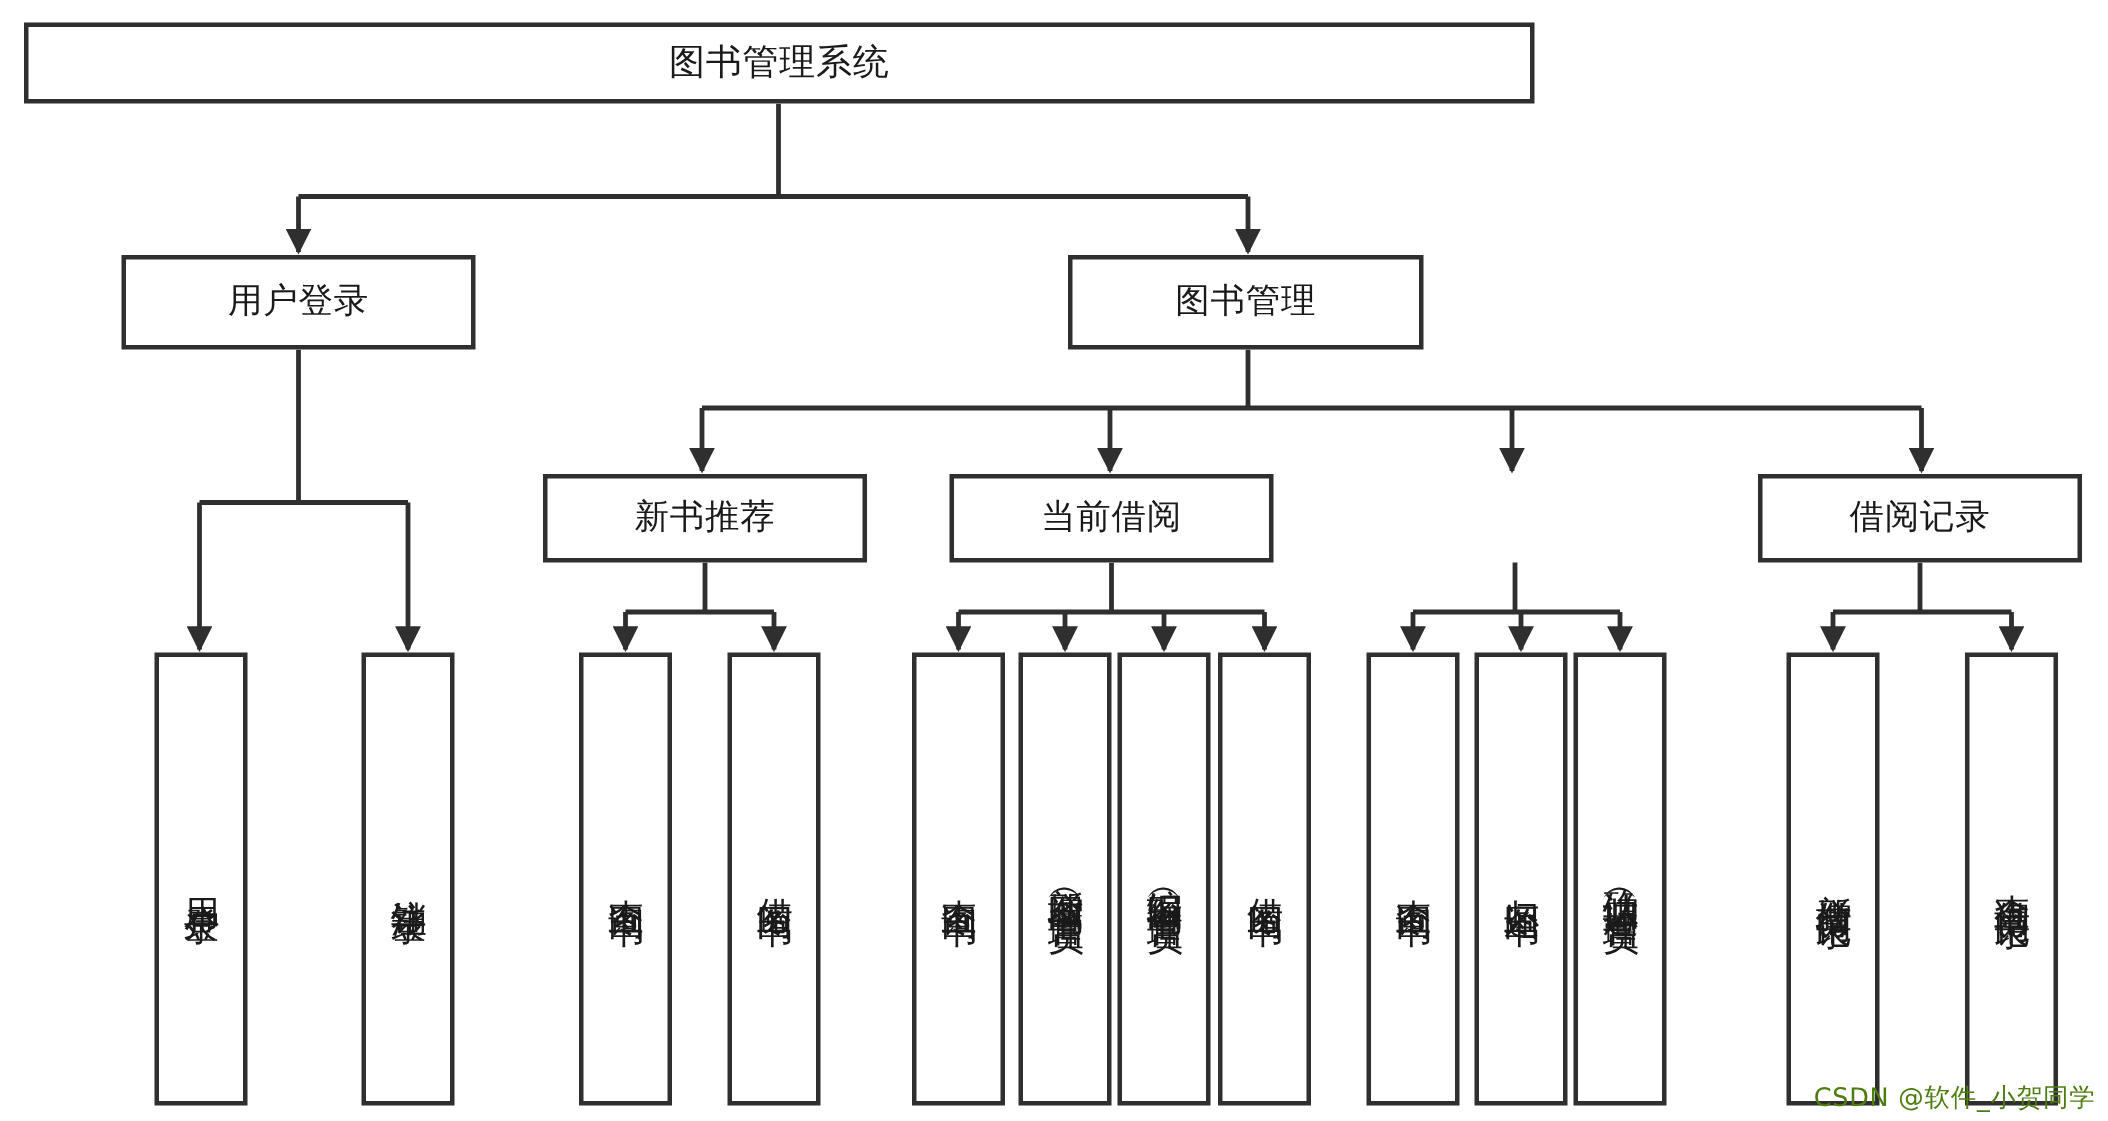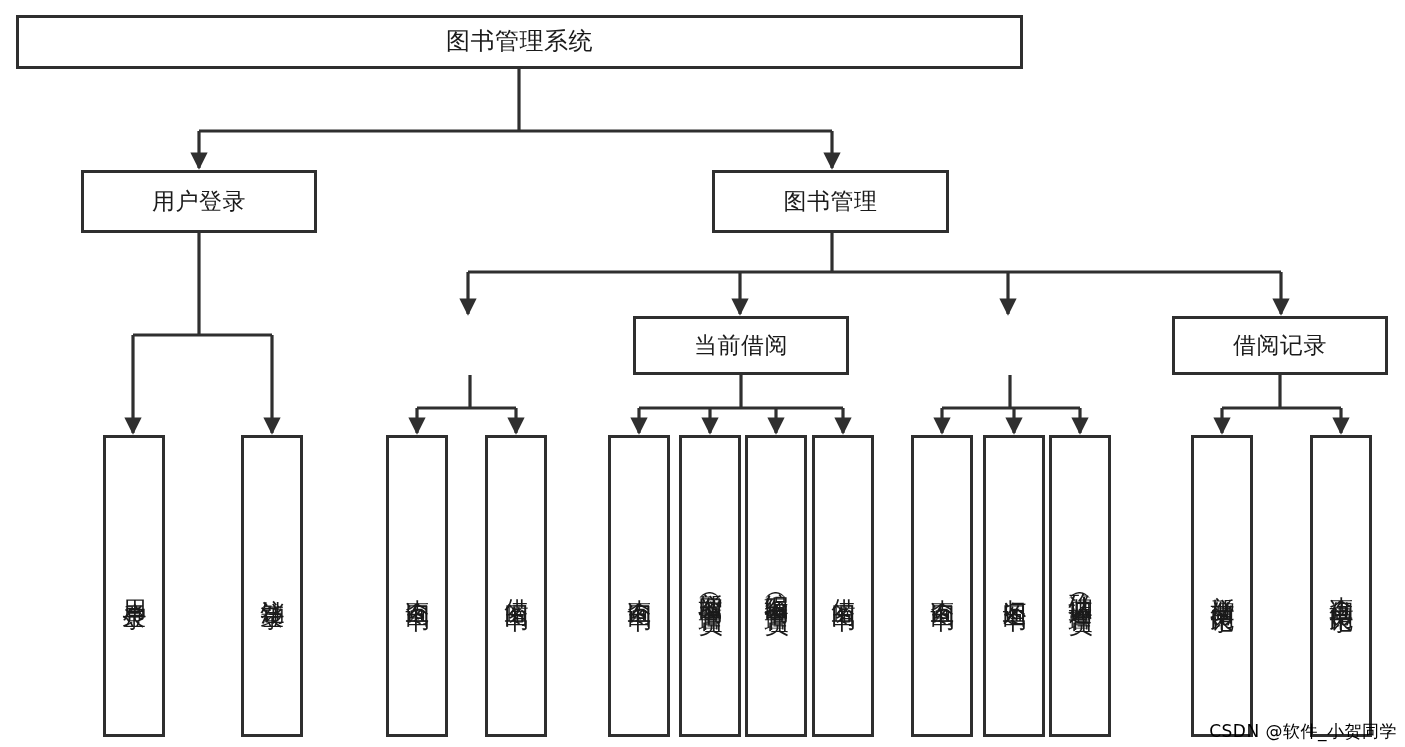--- a/index.html
+++ b/index.html
@@ -62,21 +62,21 @@
     font-size: 24px;
     line-height: 1.12;
     letter-spacing: 3px;
     max-height: 286px;
   }
   #watermark {
     position: absolute;
     right: 8px;
     bottom: 4px;
     font-size: 17px;
-    color: #000000;
+    color: #4d7c0f;
     white-space: nowrap;
     letter-spacing: 0.5px;
   }
 </style>
 </head>
 <body>
 
 <div id="canvas">
 
   <svg id="edges" width="1405" height="747" viewBox="0 0 1405 747" xmlns="http://www.w3.org/2000/svg">
@@ -133,20 +133,23 @@
     <span class="label">图书管理系统</span>
   </div>
 
   <div class="node horiz" style="left:81px; top:170px; width:236px; height:63px;">
     <span class="label">用户登录</span>
   </div>
   <div class="node horiz" style="left:712px; top:170px; width:237px; height:63px;">
     <span class="label">图书管理</span>
   </div>
 
+  <div class="node horiz" style="left:362px; top:316px; width:216px; height:59px;">
+    <span class="label">新书推荐</span>
+  </div>
   <div class="node horiz" style="left:633px; top:316px; width:216px; height:59px;">
     <span class="label">当前借阅</span>
   </div>
   <div class="node horiz" style="left:1172px; top:316px; width:216px; height:59px;">
     <span class="label">借阅记录</span>
   </div>
 
   <div class="node vert" style="left:103px; top:435px; width:62px; height:302px;">
     <span class="label">用户登录</span>
   </div>

